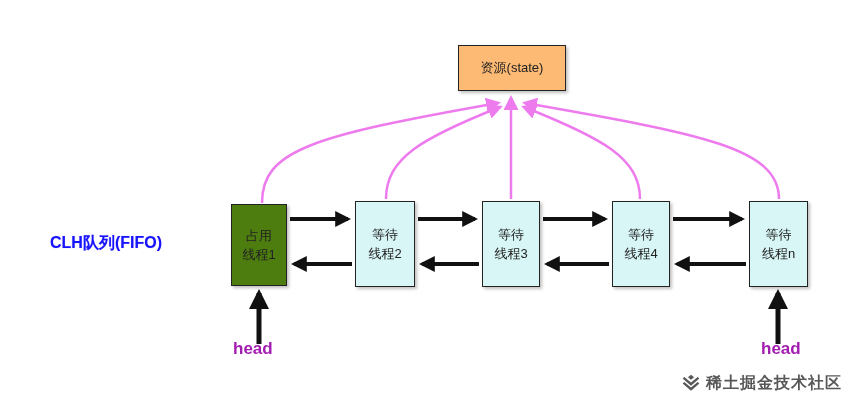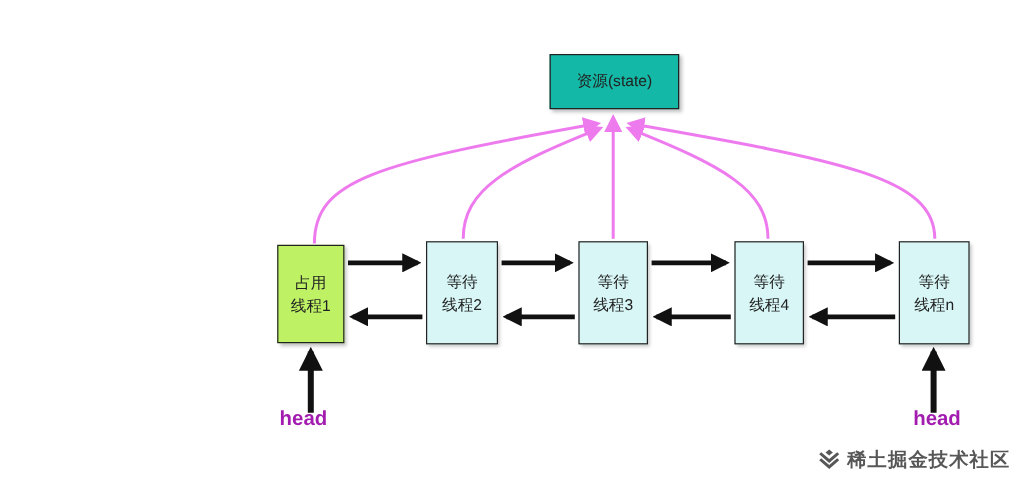--- a/index.html
+++ b/index.html
@@ -15,22 +15,22 @@
 
   .box {
     position: absolute;
     border: 1px solid #222;
     display: flex; align-items: center; justify-content: center;
     text-align: center;
     font-size: 13px; color: #222;
     box-shadow: 2px 2px 3px rgba(0,0,0,0.25);
     box-sizing: border-box;
   }
-  .resource { left: 458px; top: 45px; width: 108px; height: 46px; background: #14b8a6; }
-  .node1 { left: 231px; top: 204px; width: 56px; height: 82px; background: #bef264; }
+  .resource { left: 458px; top: 45px; width: 108px; height: 46px; background: #fdba74; }
+  .node1 { left: 231px; top: 204px; width: 56px; height: 82px; background: #4d7c0f; }
   .node2 { left: 355px; top: 201px; width: 60px; height: 86px; background: #d8f6f6; }
   .node3 { left: 482px; top: 201px; width: 58px; height: 86px; background: #d8f6f6; }
   .node4 { left: 612px; top: 201px; width: 58px; height: 86px; background: #d8f6f6; }
   .node5 { left: 749px; top: 201px; width: 59px; height: 86px; background: #d8f6f6; }
   .label { white-space: pre-line; line-height: 1.5; }
 
   .clh-title {
     position: absolute; left: 50px; top: 233px;
     color: #1414ff; font-size: 16px; font-weight: bold;
     text-shadow: 0 0 1px rgba(120,60,255,0.5);
@@ -113,20 +113,21 @@
   </div>
   <div class="box node4">
     <span class="label">等待
 线程4</span>
   </div>
   <div class="box node5">
     <span class="label">等待
 线程n</span>
   </div>
 
+  <div class="clh-title">CLH队列(FIFO)</div>
   <div class="pointer-label head-label">head</div>
   <div class="pointer-label tail-label">head</div>
 
   <div class="watermark">
     <svg width="20" height="20" viewBox="0 0 36 36" fill="currentColor">
       <polygon points="18,3 23.5,7.5 18,12 12.5,7.5"></polygon>
       <polygon points="3,10 6,7 18,17 30,7 33,10 18,23"></polygon>
       <polygon points="3,19 6,16 18,26 30,16 33,19 18,32"></polygon>
     </svg>
     <span>稀土掘金技术社区</span>

